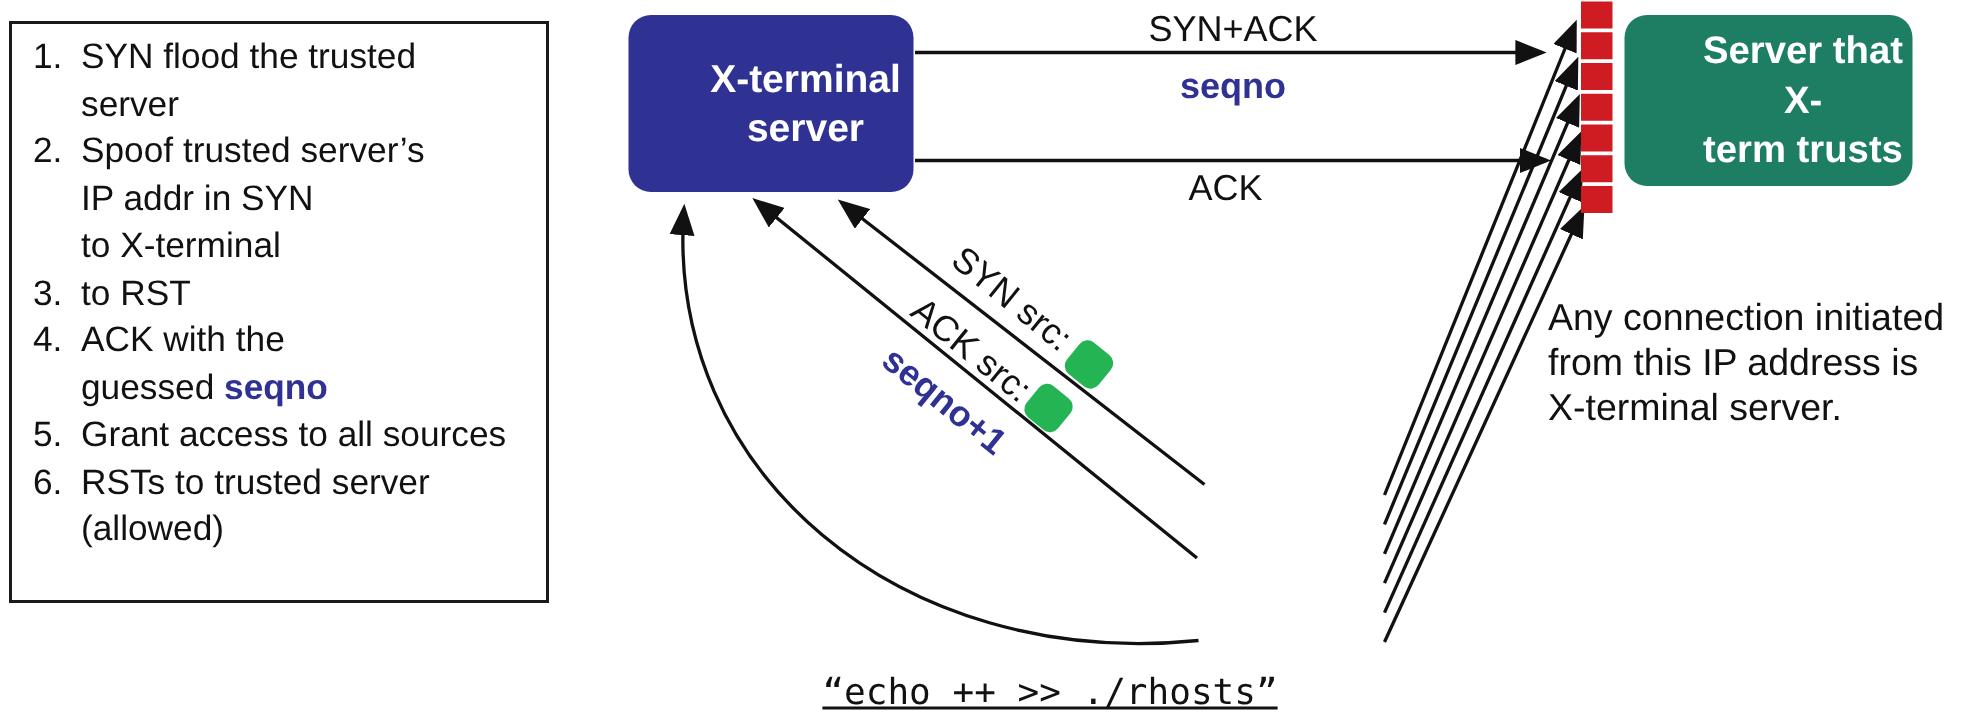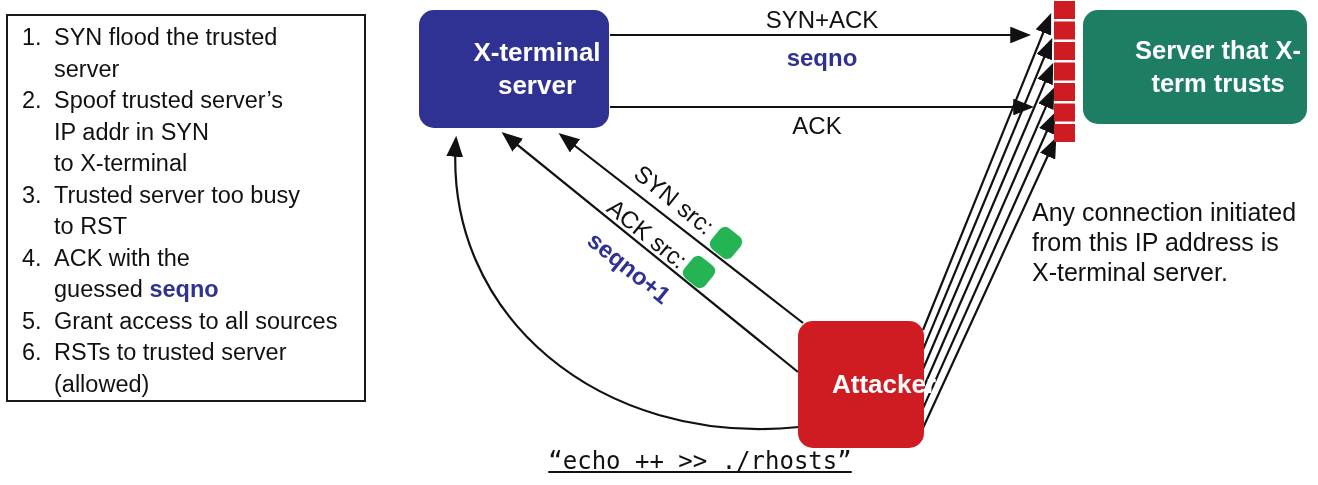--- a/index.html
+++ b/index.html
@@ -30,21 +30,21 @@
   .step-body{flex:1;}
   .em{font-weight:bold;color:var(--blue);}
 
   
   .node{
     position:absolute;border-radius:15px;color:#ffffff;font-weight:bold;
     display:flex;flex-direction:column;align-items:center;justify-content:center;
     text-align:center;box-sizing:border-box;padding-left:46px;
   }
   .node-blue{left:419px;top:10px;width:190px;height:118px;background:var(--blue);font-size:26px;line-height:33px;}
-  .node-green{left:1083px;top:10px;width:224px;height:114px;background:var(--green);font-size:25.5px;line-height:33px;}
+  .node-green{left:1083px;top:10px;width:192px;height:114px;background:var(--green);font-size:25.5px;line-height:33px;}
   .node-red{left:798px;top:321px;width:126px;height:127px;background:var(--red);font-size:26px;}
 
   
   .lbl{position:absolute;transform:translate(-50%,-50%);white-space:nowrap;font-size:24px;}
   #syn-ack-label{left:822px;top:20px;}
   #seqno-label{left:822px;top:58px;font-weight:bold;color:var(--blue);}
   #ack-label{left:817px;top:126px;}
   .rot{transform:translate(-50%,-50%) rotate(39deg);}
   #syn-src-label{left:674px;top:200px;}
   #ack-src-label{left:647px;top:234px;}
@@ -108,21 +108,20 @@
         <span class="num">2.</span>
         <div class="step-body">
           <div><span>Spoof trusted server’s</span></div>
           <div><span>IP addr in SYN</span></div>
           <div><span>to X-terminal</span></div>
         </div>
       </div>
       <div class="step">
         <span class="num">3.</span>
         <div class="step-body">
-          <div><span>Trusted server too busy</span></div>
           <div><span>to RST</span></div>
         </div>
       </div>
       <div class="step">
         <span class="num">4.</span>
         <div class="step-body">
           <div><span>ACK with the</span></div>
           <div><span>guessed </span><span class="em">seqno</span></div>
         </div>
       </div>
@@ -144,23 +143,20 @@
   <div class="node node-blue">
     <div>X-terminal</div>
     <div>server</div>
   </div>
 
   <div class="node node-green">
     <div>Server that X-</div>
     <div>term trusts</div>
   </div>
 
-  <div class="node node-red">
-    <div>Attacker</div>
-  </div>
 
   <div class="lbl" id="syn-ack-label">SYN+ACK</div>
   <div class="lbl" id="seqno-label">seqno</div>
   <div class="lbl" id="ack-label">ACK</div>
 
   <div class="lbl rot" id="syn-src-label">SYN src:</div>
   <div class="lbl rot" id="ack-src-label">ACK src:</div>
   <div class="lbl rot" id="seqno-plus1-label">seqno+1</div>
 
   <div class="note">

